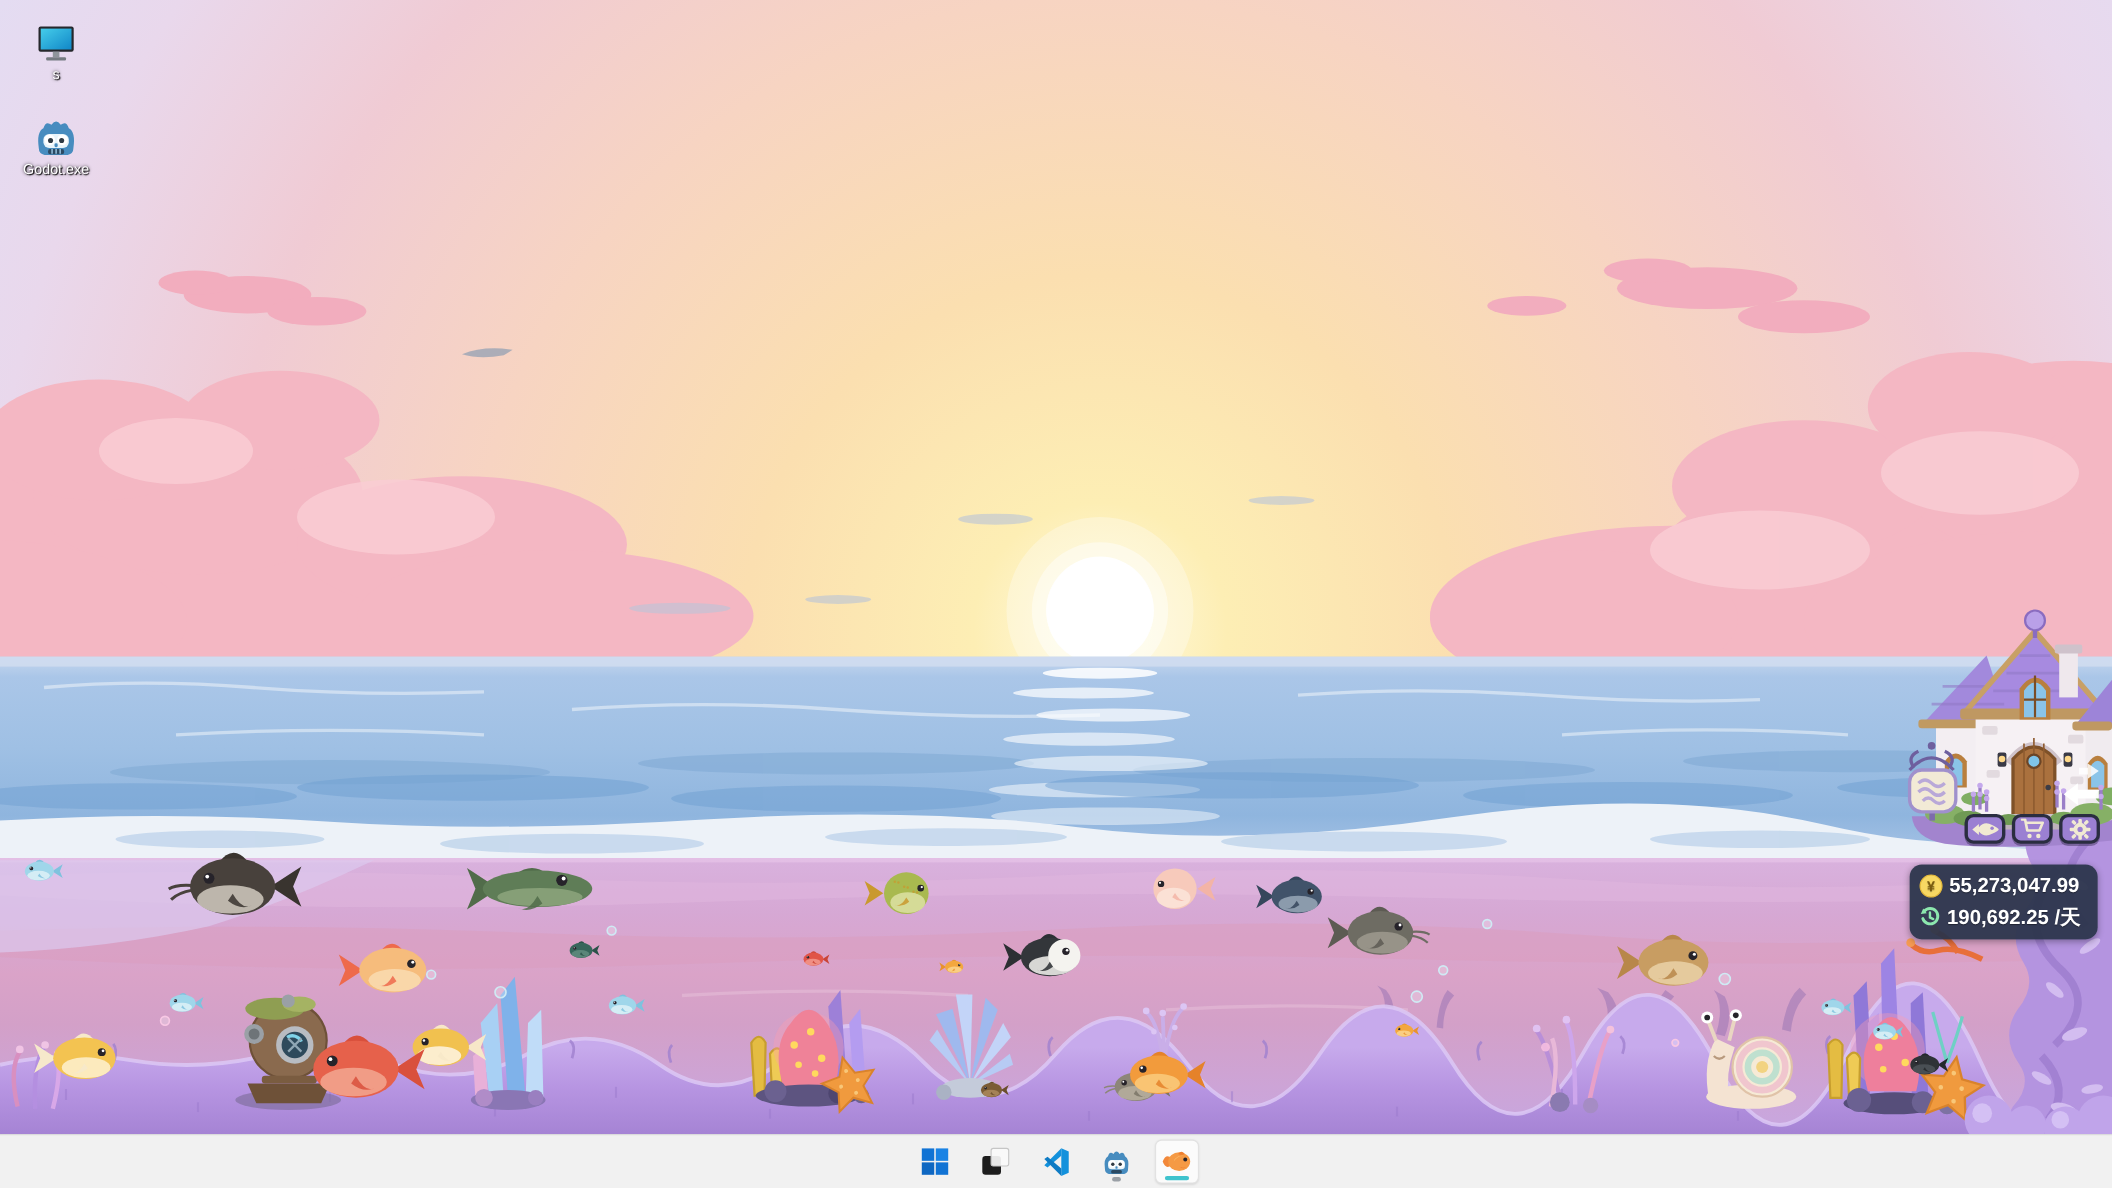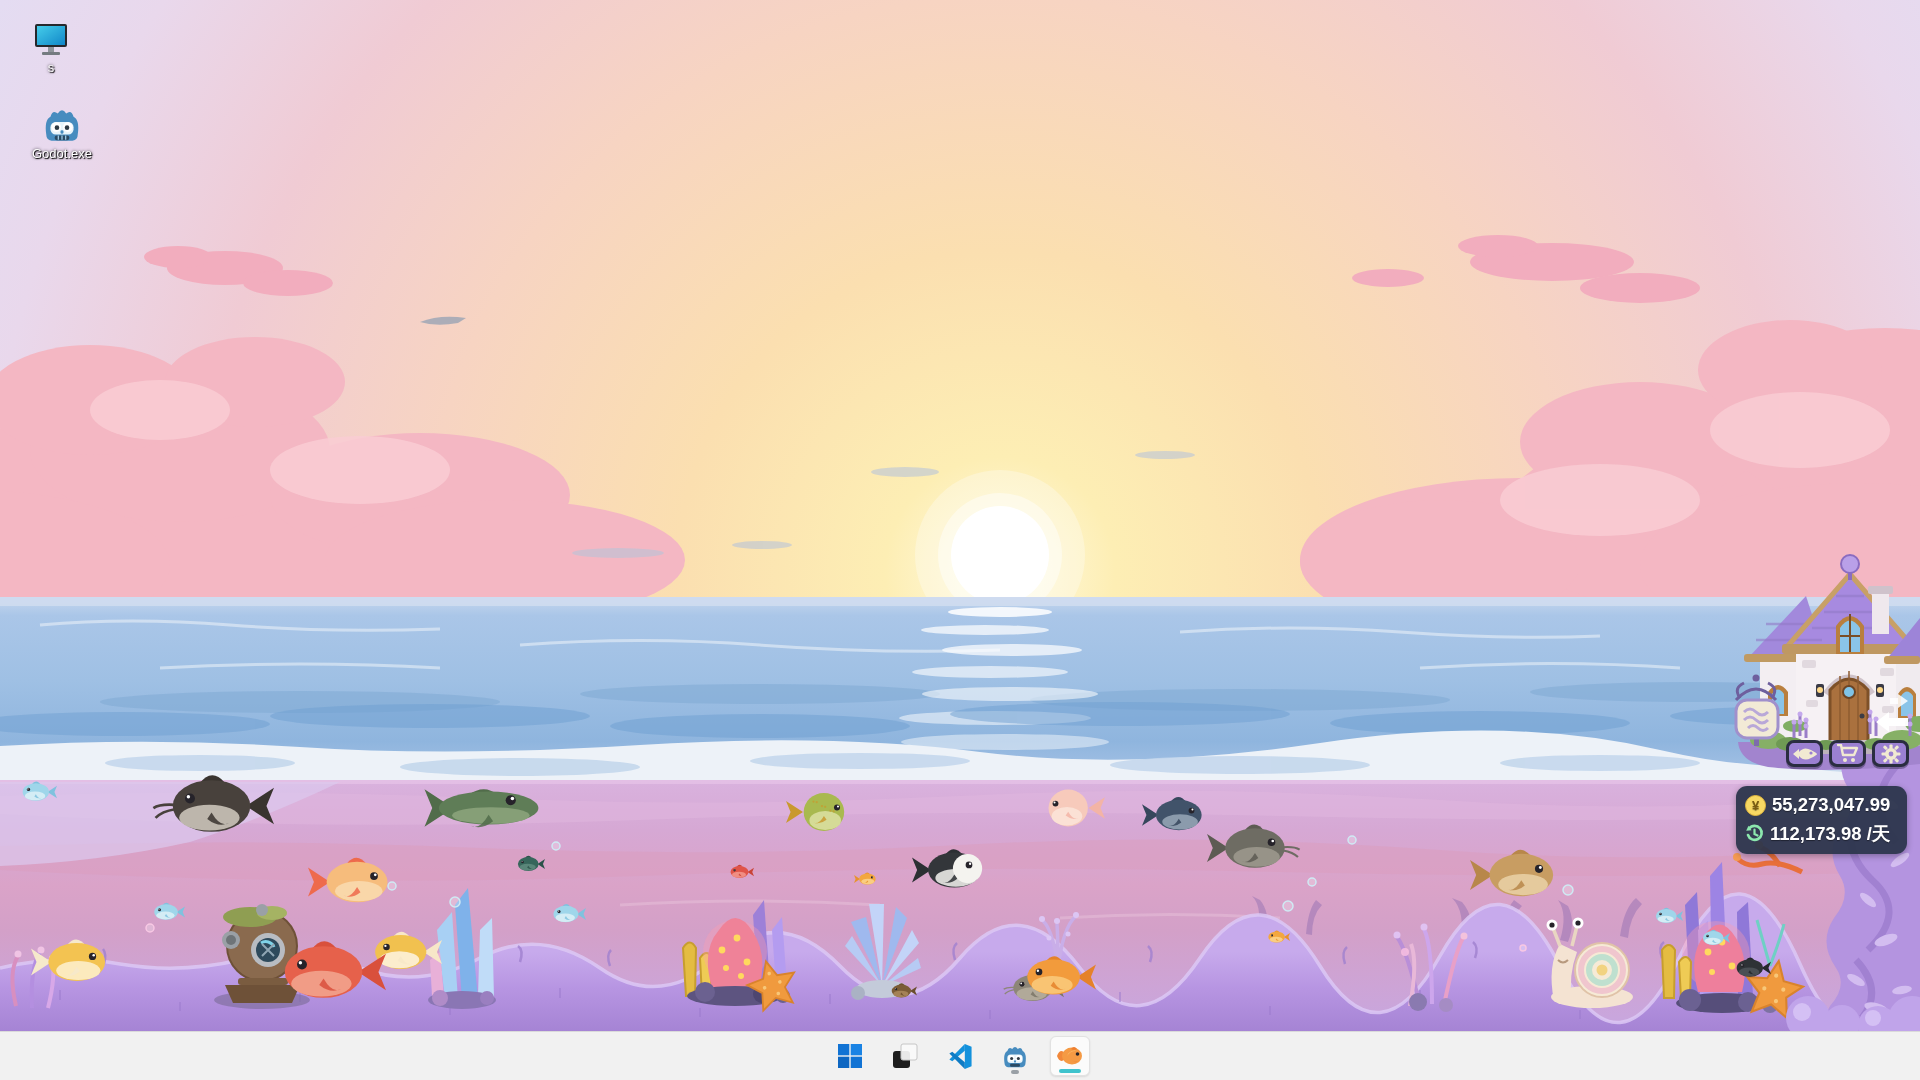--- a/index.html
+++ b/index.html
@@ -791,21 +791,21 @@
             <stop offset="1" stop-color="#1187c8"></stop>
           </linearGradient>
         </defs>
     <rect x="6" y="4" width="28" height="19" fill="url(#scr)"></rect>
     <rect x="17" y="25" width="6" height="5" fill="#8f959b"></rect>
     <rect x="11" y="30" width="18" height="3" rx="1" fill="#757b81"></rect>
   </svg>
   <span class="lbl">s</span>
 </div>
 
-<div class="desktop-icon" style="left:14px;top:104px;justify-content:space-between;">
+<div class="desktop-icon" style="left:3px;top:104px;justify-content:space-between;">
   <svg width="42" height="40" viewBox="0 0 40 36">
     <path d="M5,28 Q3,14 9,11 Q11,4 16,8 Q20,2 24,8 Q29,4 31,11 Q37,14 35,28 Q35,33 30,34 L10,34 Q5,33 5,28 Z" fill="#478cbf"></path>
     <rect x="9" y="16" width="22" height="12" rx="5" fill="#e8f4fa"></rect>
     <circle cx="14.5" cy="21" r="4.6" fill="#ffffff"></circle>
         <circle cx="25.5" cy="21" r="4.6" fill="#ffffff"></circle>
     <circle cx="15.2" cy="21.5" r="2.2" fill="#2e3a44"></circle>
         <circle cx="24.8" cy="21.5" r="2.2" fill="#2e3a44"></circle>
     <rect x="18.6" y="24" width="2.8" height="3.4" rx="1.2" fill="#478cbf"></rect>
     <rect x="13" y="29" width="14" height="4.4" rx="2" fill="#2b4a63"></rect>
     <path d="M16.5,29 v4 M20,29 v4 M23.5,29 v4" stroke="#9ecbe8" stroke-width="1.2"></path>
@@ -847,21 +847,21 @@
   <div class="hud-row">
     <span class="coin">¥</span>
     <span>55,273,047.99</span>
   </div>
   <div class="hud-row">
     <svg width="19" height="19" viewBox="0 0 19 19" style="flex:0 0 auto;">
       <path d="M4.2,4.5 A7,7 0 1 1 3,11" stroke="#8ce8ae" stroke-width="2.6" fill="none" stroke-linecap="round"></path>
       <polygon points="1.2,6.8 6.6,6.2 3.4,1.8" fill="#8ce8ae"></polygon>
       <path d="M9.5,5.5 V10 L12.5,11.5" stroke="#8ce8ae" stroke-width="2.2" fill="none" stroke-linecap="round"></path>
     </svg>
-    <span>112,173.98 /天</span>
+    <span>190,692.25 /天</span>
   </div>
 </div>
 
 <div class="taskbar">
   <button class="tb-tile">
     <svg width="26" height="26" viewBox="0 0 26 26">
       <rect x="1" y="1" width="11.3" height="11.3" fill="#1173d4"></rect>
       <rect x="13.7" y="1" width="11.3" height="11.3" fill="#1a83e4"></rect>
       <rect x="1" y="13.7" width="11.3" height="11.3" fill="#0e67c2"></rect>
       <rect x="13.7" y="13.7" width="11.3" height="11.3" fill="#1173d4"></rect>

